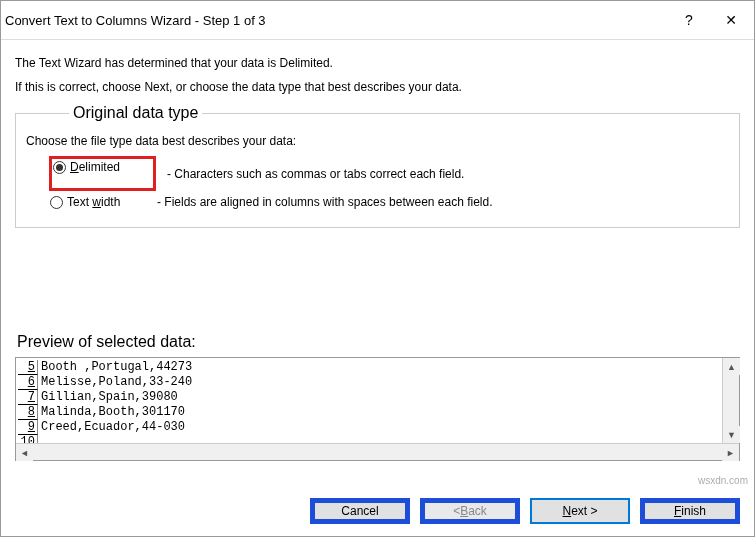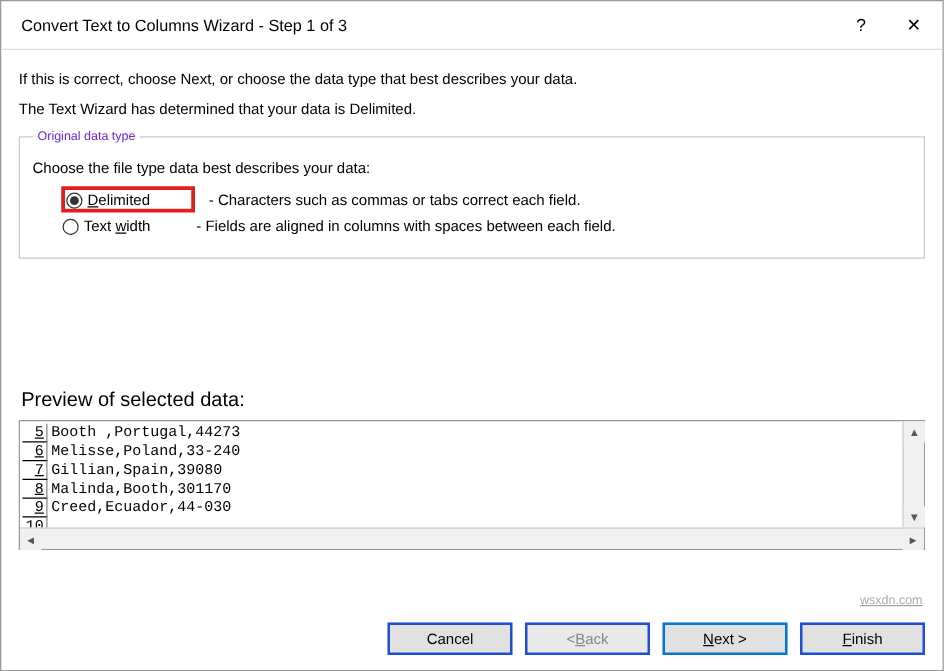--- a/index.html
+++ b/index.html
@@ -9,42 +9,43 @@
       background: #fff;
       color: #000;
       width: 755px;
       height: 537px;
       position: relative;
       border: 1px solid #999;
     }
     .titlebar {
       display: flex;
       align-items: center;
-      padding: 6px 4px 6px 16px;
+      padding: 6px 4px 6px 4px;
       border-bottom: 1px solid #ddd;
     }
     .title-text { flex: 1; font-size: 13px; }
     .title-actions { display: flex; gap: 4px; }
     .title-btn {
       width: 38px; height: 26px;
       display: flex; align-items: center; justify-content: center;
       font-size: 14px; cursor: pointer;
     }
     .content { padding: 10px 14px 0 14px; }
     .intro-line { margin: 6px 0 10px 0; font-size: 12px; }
     fieldset.groupbox {
       border: 1px solid #ccc;
       padding: 10px 10px 14px 10px;
       margin-top: 4px;
       position: relative;
     }
     fieldset.groupbox legend {
-      font-size: 10px;
+      font-size: 16px;
       padding: 0 4px;
-      color: #6d28d9;
+      color: #000000;
+      margin-left: 43px;
     }
     .group-desc { margin: 2px 0 8px 0; }
     .radio-row {
       display: flex; align-items: center;
       margin: 4px 0 4px 24px;
     }
     .radio-circle {
       width: 13px; height: 13px; border-radius: 50%;
       border: 1px solid #333; background: #fff;
       display: flex; align-items: center; justify-content: center;
@@ -56,21 +57,21 @@
       background: #333;
     }
     .radio-label {
       min-width: 80px;
       display: inline-block;
     }
     .radio-label u { text-decoration: underline; }
     .radio-desc { margin-left: 10px; }
     .highlight-box {
       border: 3px solid #e02020;
-      padding: 1px 3px 0 1px;
+      padding: 1px 3px 14px 1px;
       display: inline-flex; align-items: center;
       position: relative;
       left: -1px;
     }
     .preview-label { margin: 105px 0 6px 2px; font-size: 16px; }
     .preview-box {
       border: 1px solid #999;
       background: #fff;
       height: 104px;
       position: relative;
@@ -111,47 +112,47 @@
     }
     .scroll-arrow-right { margin-left: auto; }
     .button-row {
       position: absolute;
       right: 14px; bottom: 12px;
       display: flex; gap: 10px;
     }
     .btn {
       width: 100px; height: 26px;
       background: #e1e1e1;
-      border: 2px solid #1d4ed8;
+      border: 5px solid #1d4ed8;
       font-size: 12px;
       display: flex; align-items: center; justify-content: center;
       cursor: pointer;
     }
     .btn.disabled { color: #888; background: #e9e9e9; }
     .btn.primary { border: 2px solid #0078d7; background: #e1e1e1; }
     .btn u { text-decoration: underline; }
     .watermark {
-      position: absolute; right: 16px; bottom: 50px;
-      font-size: 10px; color: rgba(0,0,0,0.35); text-decoration: underline;
+      position: absolute; right: 6px; bottom: 50px;
+      font-size: 10px; color: rgba(0,0,0,0.35);
     }
   </style>
 </head>
 <body>
 
 <div class="titlebar">
   <span class="title-text">Convert Text to Columns Wizard - Step 1 of 3</span>
   <div class="title-actions">
     <div class="title-btn">?</div>
     <div class="title-btn">✕</div>
   </div>
 </div>
 
 <div class="content">
+  <p class="intro-line">The Text Wizard has determined that your data is Delimited.</p>
   <p class="intro-line">If this is correct, choose Next, or choose the data type that best describes your data.</p>
-  <p class="intro-line">The Text Wizard has determined that your data is Delimited.</p>
 
   <fieldset class="groupbox">
     <legend>Original data type</legend>
     <p class="group-desc">Choose the file type data best describes your data:</p>
 
     <div class="radio-row">
       <span class="highlight-box">
         <span class="radio-circle checked"></span>
         <span class="radio-label"><span></span><u>D</u><span>elimited</span></span>
       </span>

